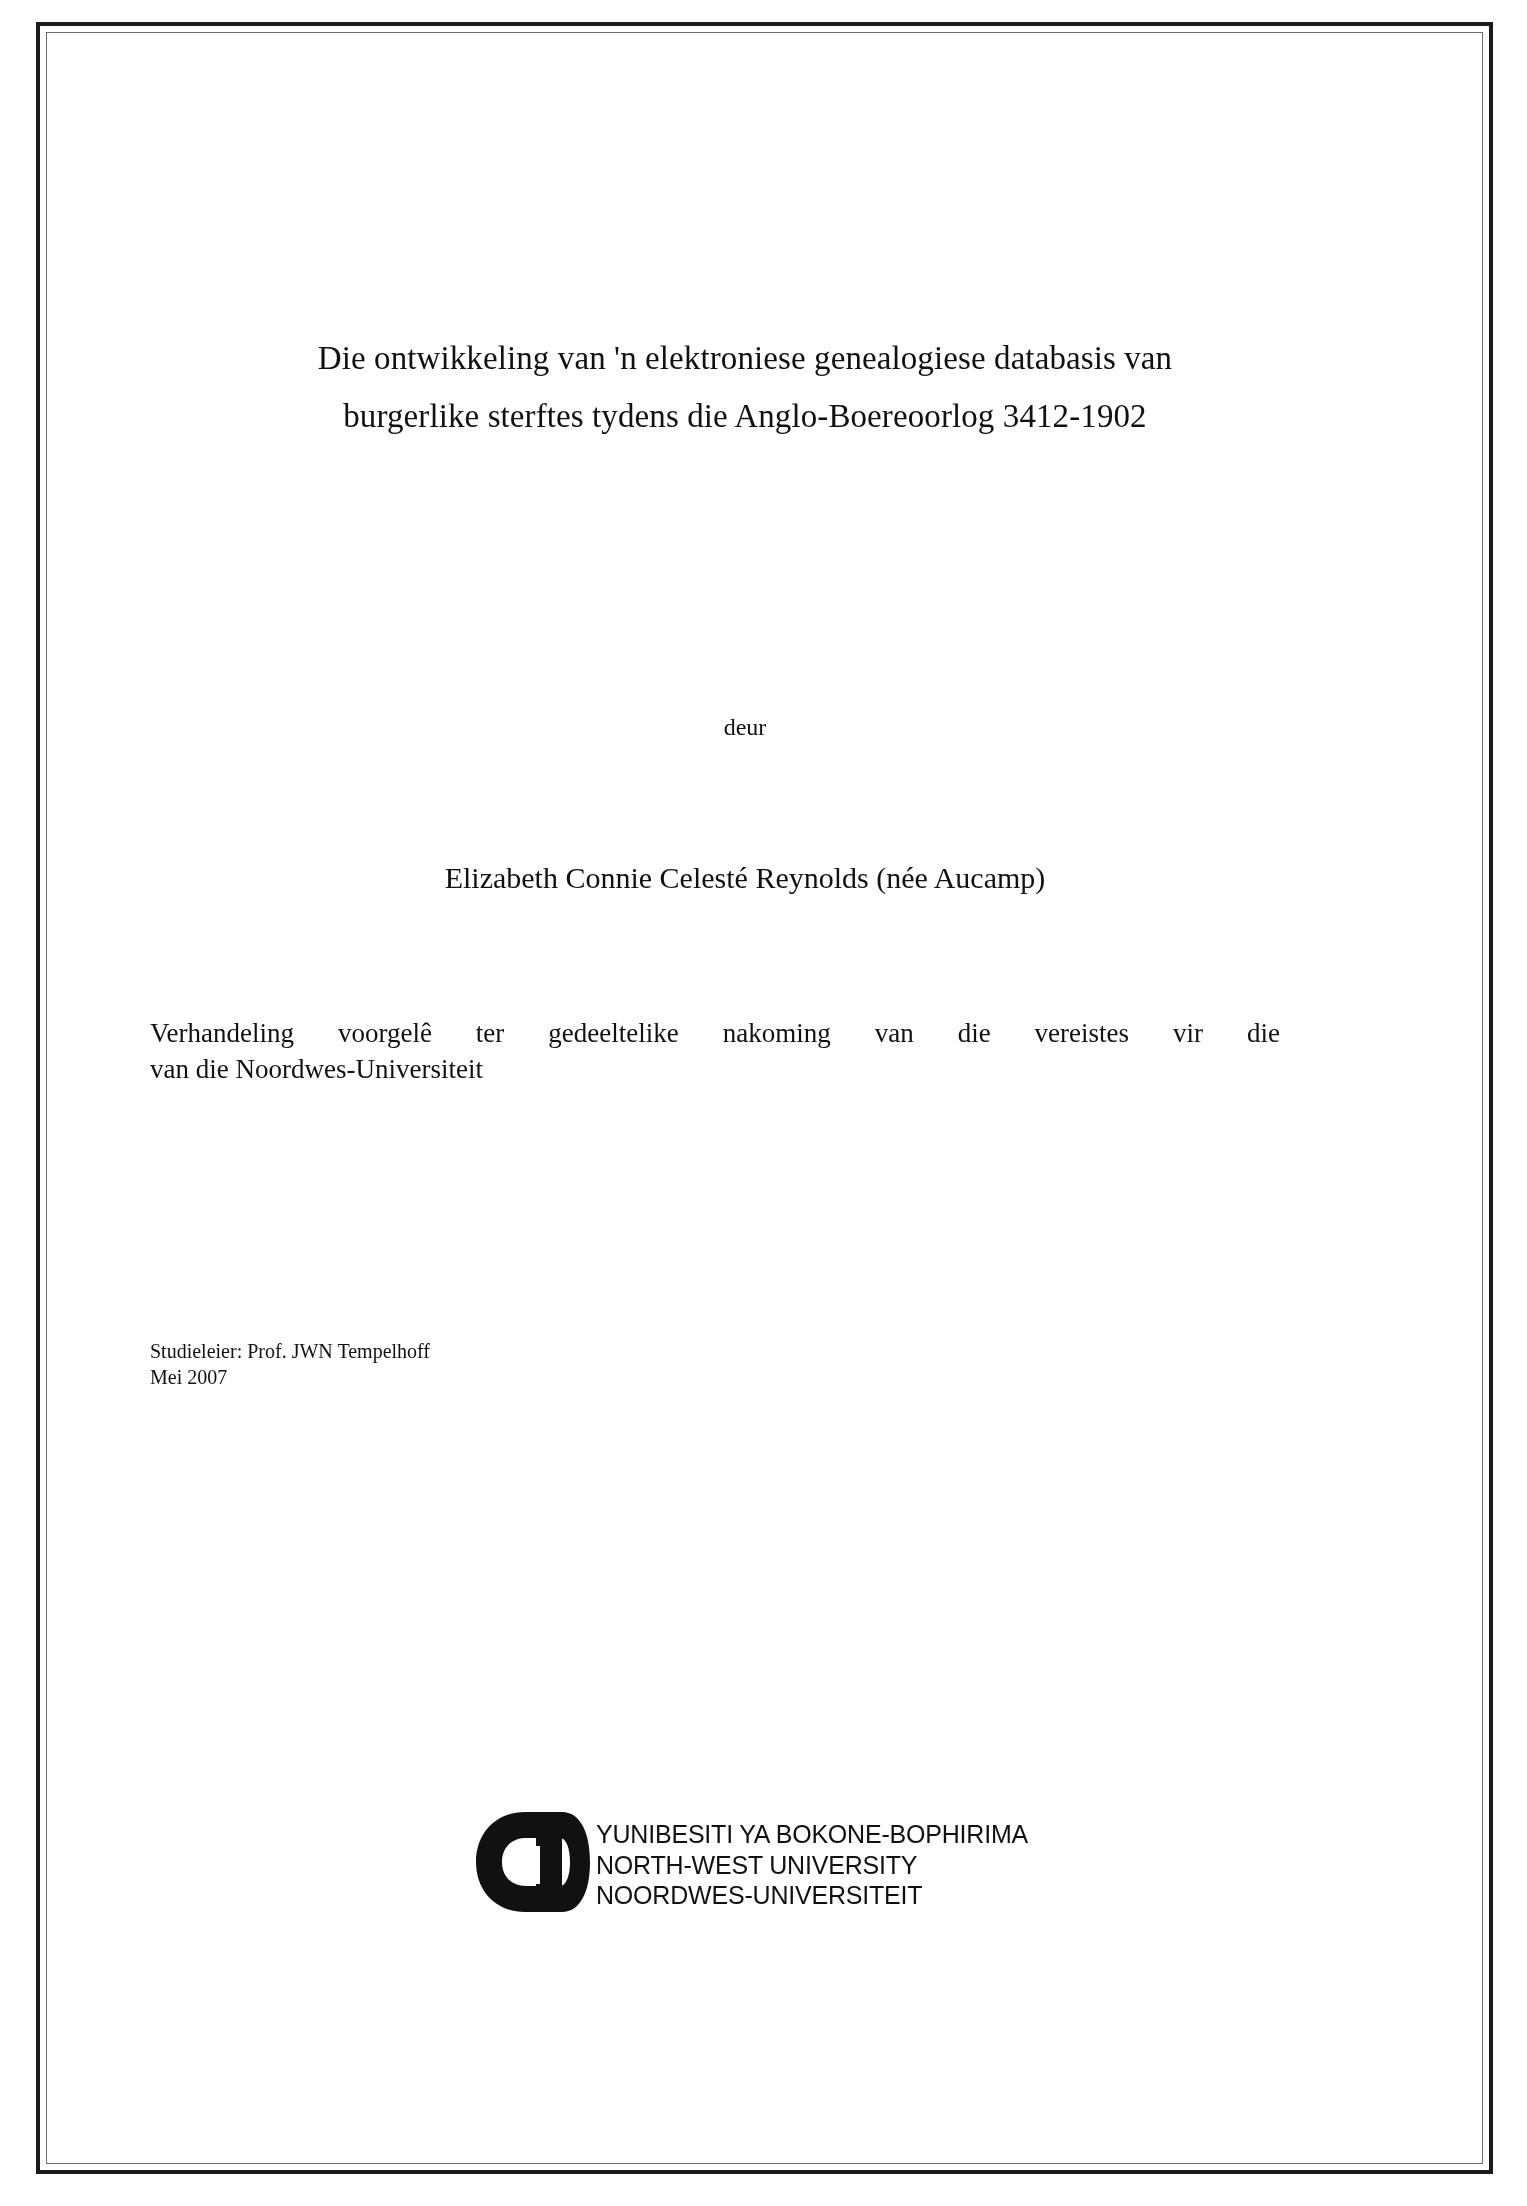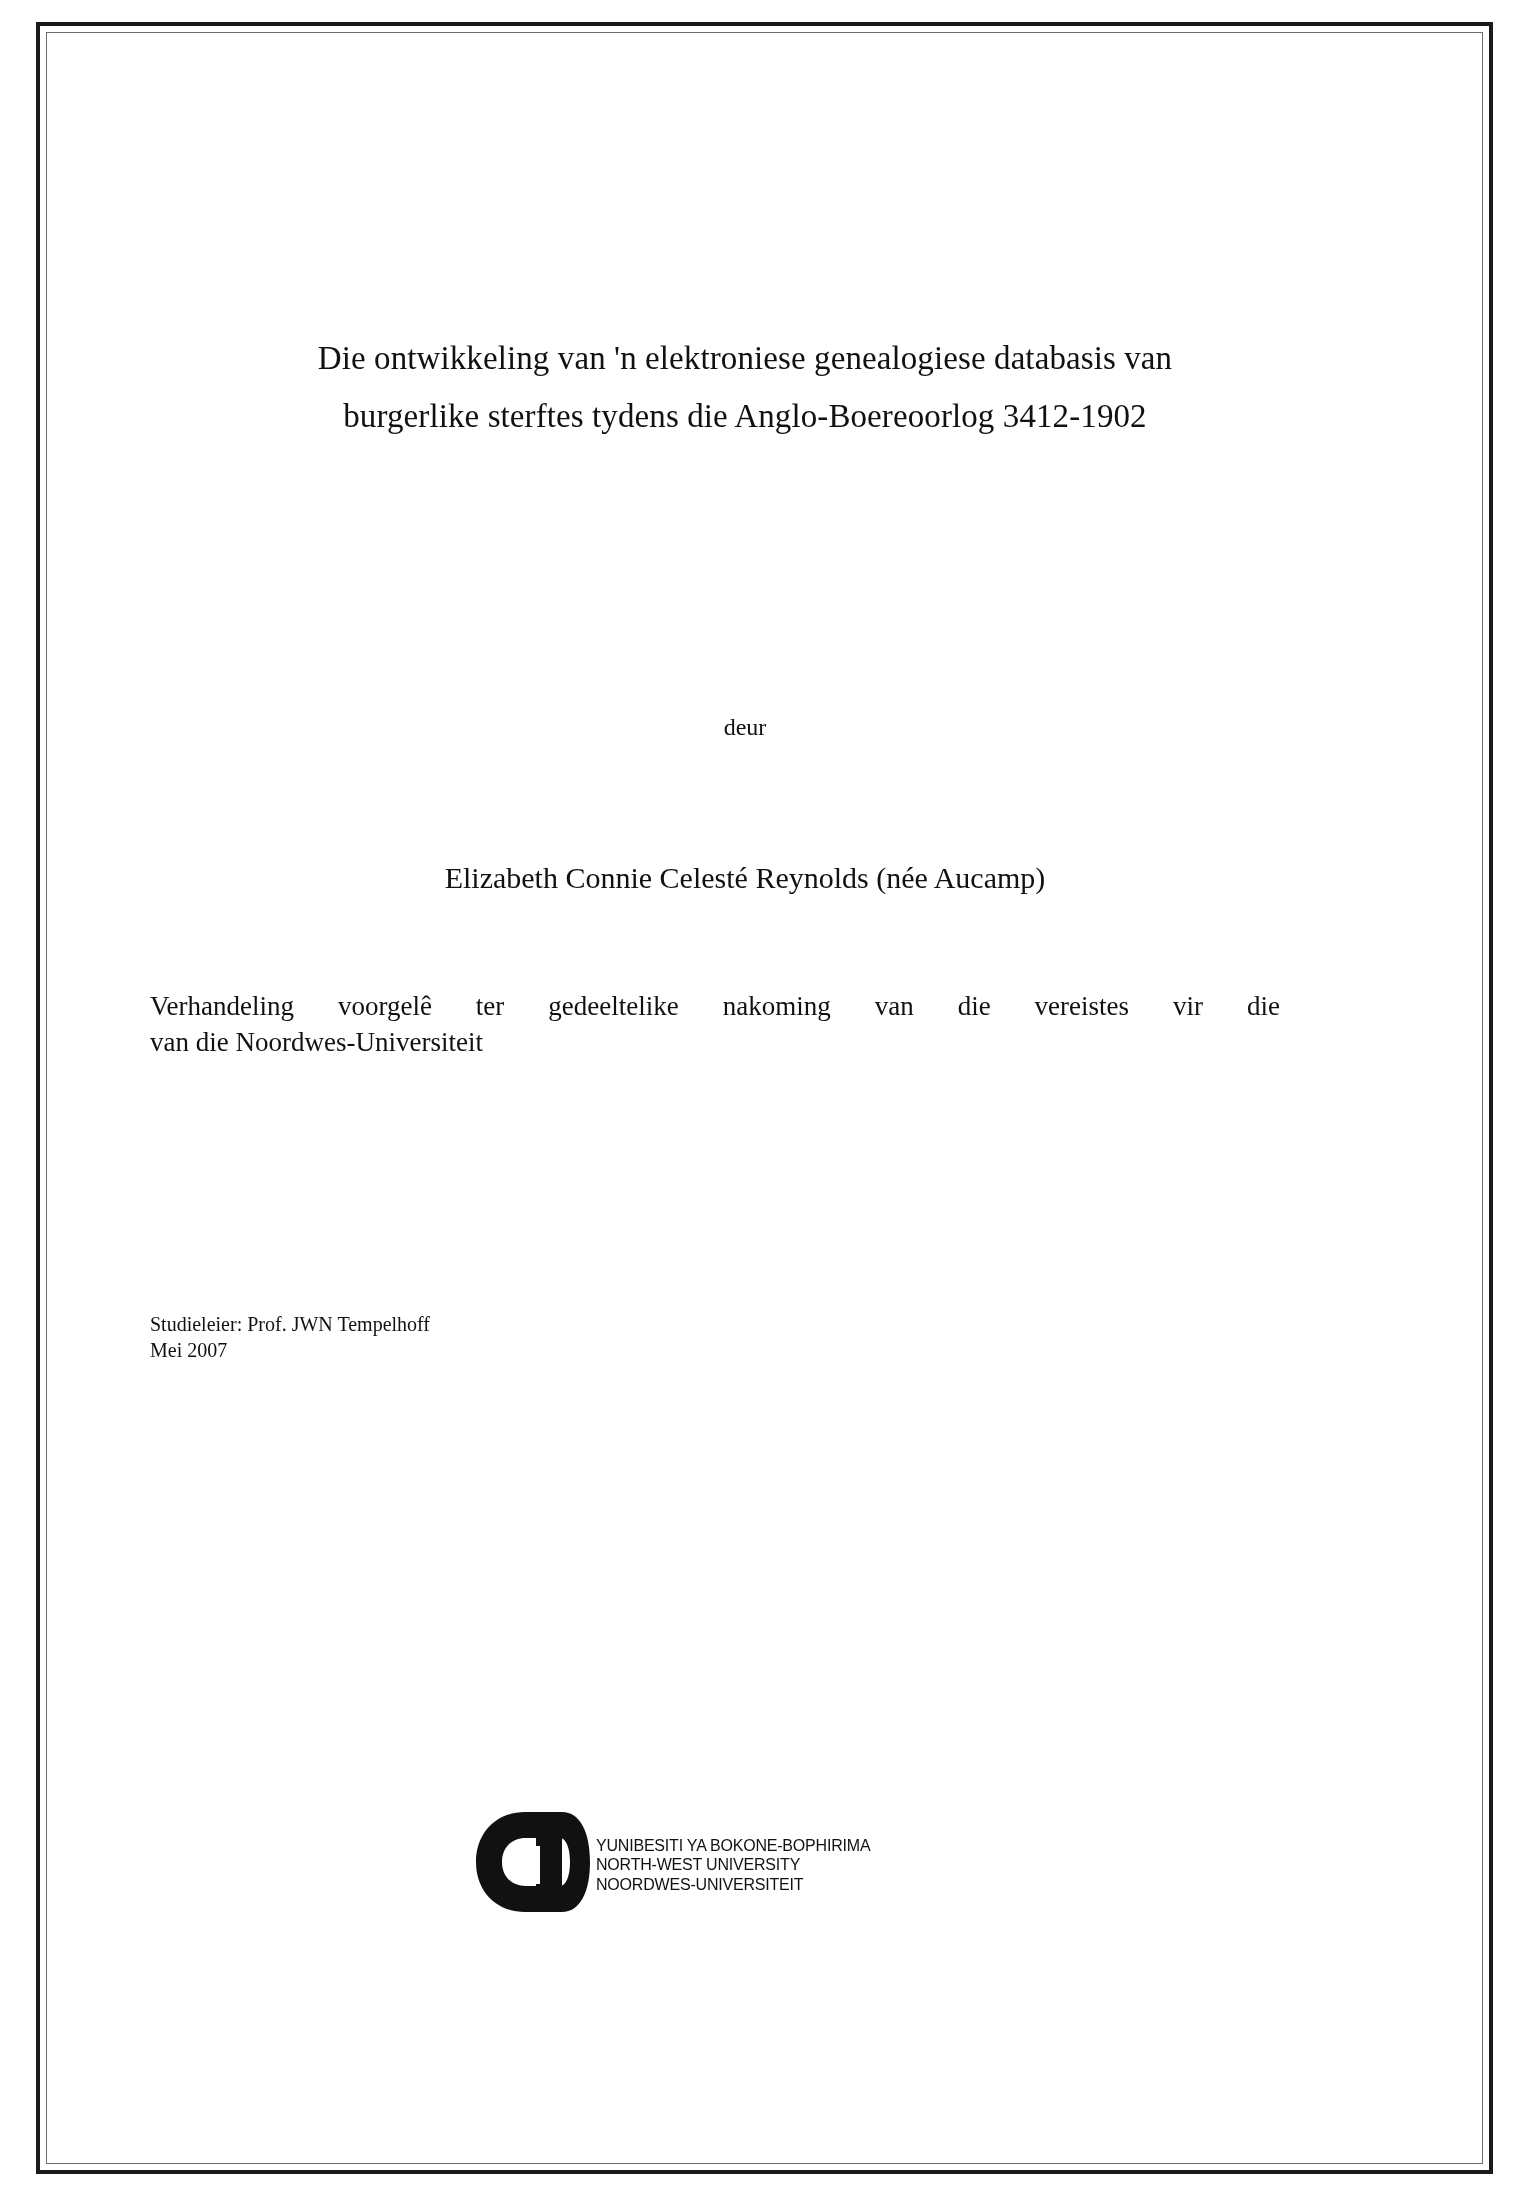--- a/index.html
+++ b/index.html
@@ -72,21 +72,21 @@
     margin-top: 268px;
   }
 
   .author {
     text-align: center;
     font-size: 30px;
     margin-top: 120px;
   }
 
   .statement {
-    margin-top: 93px;
+    margin-top: 120px;
     font-size: 27px;
     line-height: 1.36;
     text-align: justify;
     width: 1130px;
   }
   .statement .line1 {
     display: block;
     text-align: justify;
     text-align-last: justify;
   }
@@ -124,21 +124,21 @@
     width: 122px;
     height: 118px;
     flex: 0 0 auto;
   }
   .logo-mark svg {
     display: block;
   }
   .logo-text {
     margin-left: 4px;
     font-family: "Liberation Sans", sans-serif;
-    font-size: 16px;
+    font-size: 25px;
     line-height: 1.22;
     letter-spacing: -0.2px;
     color: #111111;
     white-space: nowrap;
   }
   .logo-text span {
     display: block;
   }
 </style>
 </head>

